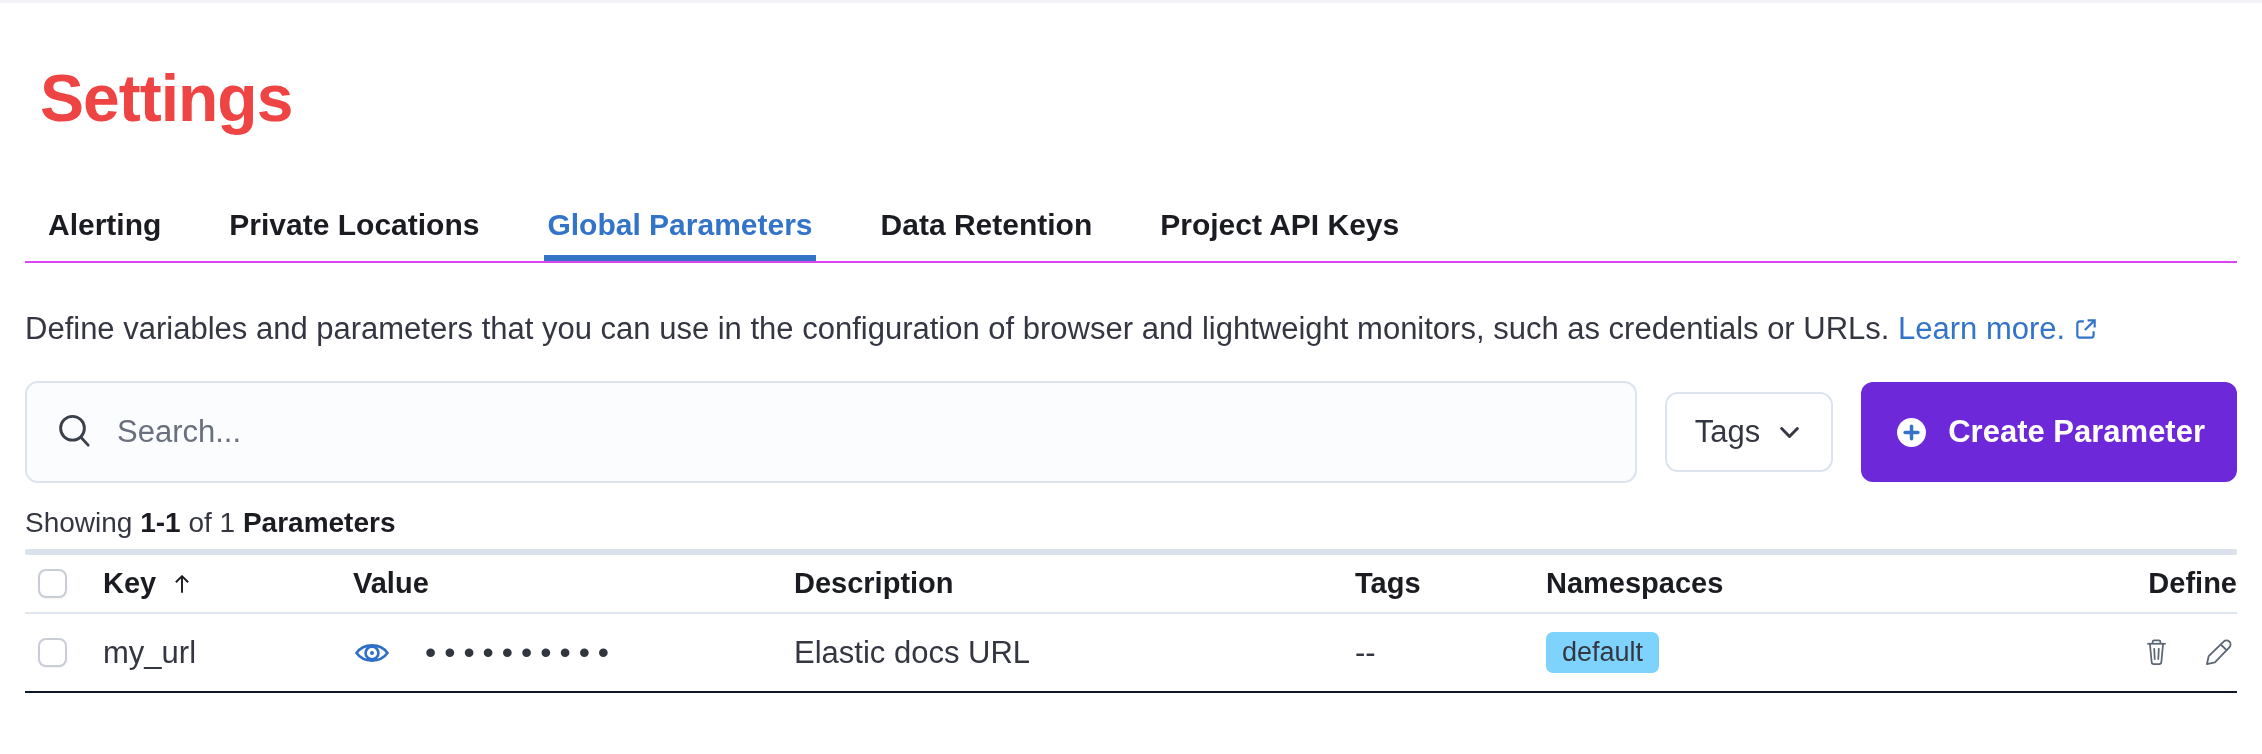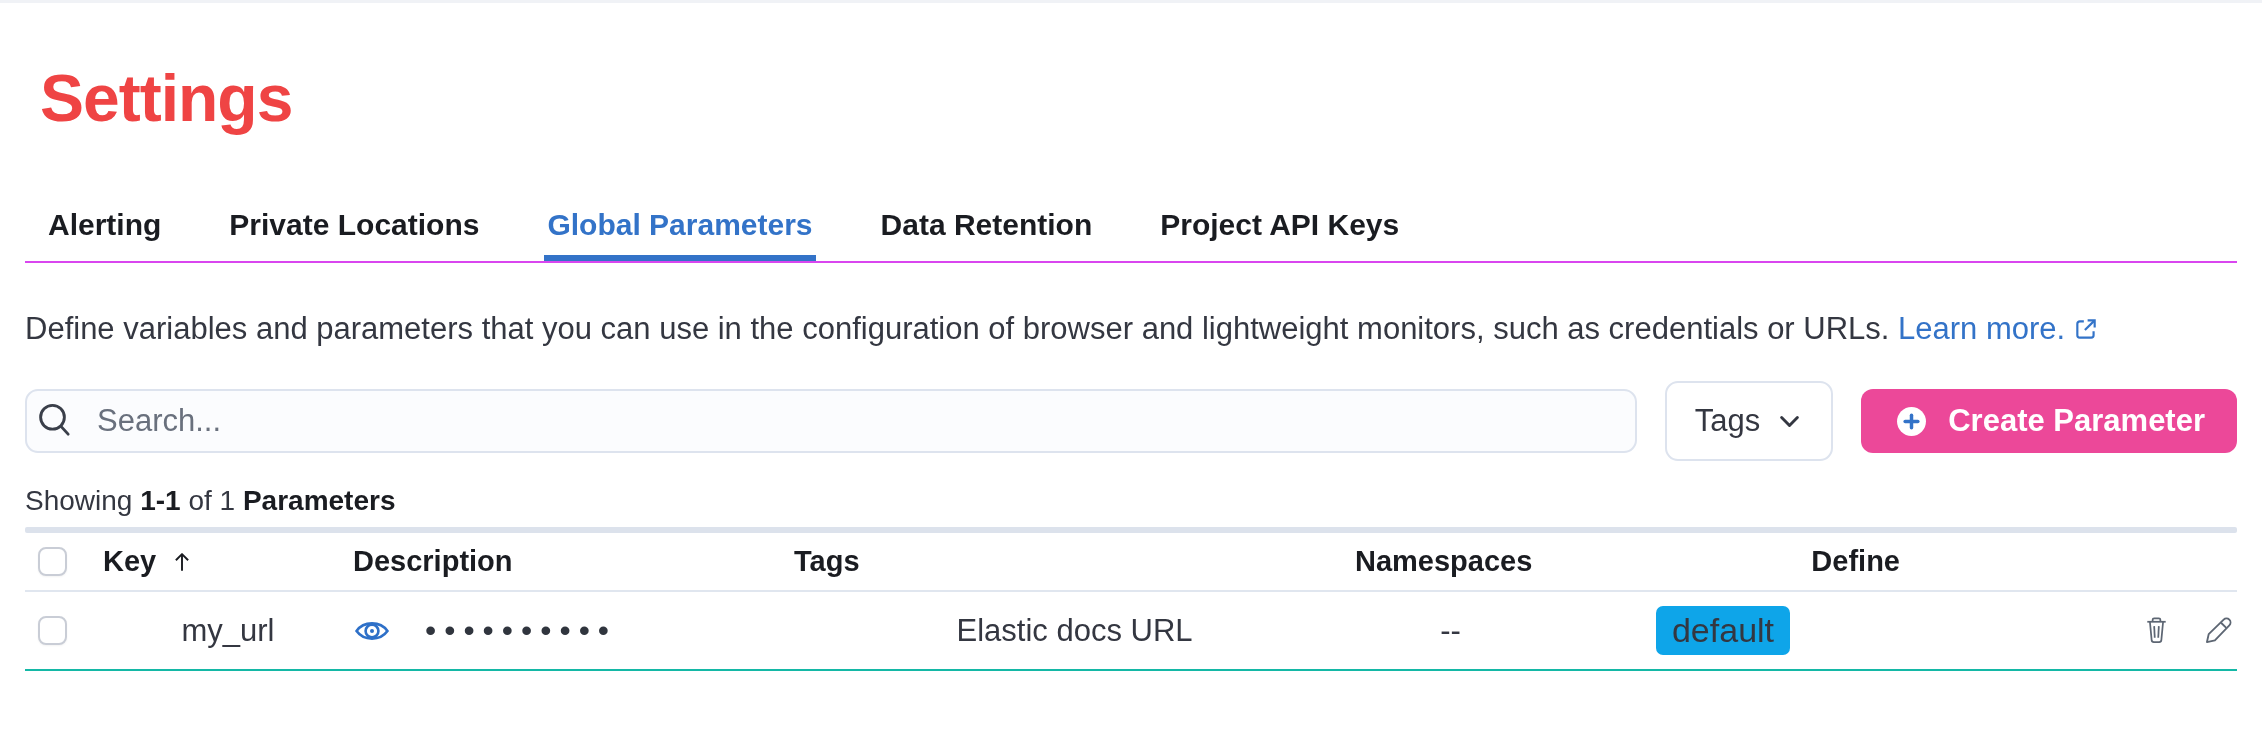--- a/index.html
+++ b/index.html
@@ -20,51 +20,51 @@
   .tab.active { color:#3373c8; box-shadow:inset 0 -6px 0 0 #3373c8; }
 
   
   .description { margin-top:42px; font-size:31px; line-height:48px; color:#343741;
     max-width:2212px; }
   .link { color:#3373c8; text-decoration:none; cursor:pointer; }
   .ext-icon { display:inline-block; vertical-align:-3px; margin-left:8px; }
 
   
   .toolbar { margin-top:28px; display:flex; align-items:center; gap:28px; }
-  .search-box { flex:1; height:64px; background:#fbfcfe; border:2px solid #dde3ee;
-    border-radius:13px; display:flex; align-items:center; padding:0 8px; gap:22px; }
+  .search-box { flex:1; height:102px; background:#fbfcfe; border:2px solid #dde3ee;
+    border-radius:13px; display:flex; align-items:center; padding:0 28px; gap:22px; }
   .search-box input { border:none; outline:none; background:transparent; flex:1;
     font-size:31px; color:#343741; font-family:inherit; }
   .search-box input::placeholder { color:#69707d; }
   .tags-btn { height:80px; background:#ffffff; border:2px solid #dde3ee; border-radius:13px;
     display:flex; align-items:center; gap:16px; padding:0 28px; cursor:pointer; }
   .tags-btn span { font-size:31px; font-weight:500; color:#343741; }
-  .create-btn { height:64px; background:#ec4899; border:none; border-radius:12px;
+  .create-btn { height:100px; background:#6d28d9; border:none; border-radius:12px;
     display:flex; align-items:center; gap:18px; padding:0 32px; cursor:pointer; }
   .create-btn span { font-size:31px; font-weight:600; color:#ffffff; }
 
   
   .summary { margin-top:24px; font-size:28px; color:#343741; }
   .summary b { font-weight:700; color:#1a1c21; }
 
   
   .table { margin-top:10px; }
   .table-topbar { height:6px; background:#dce2ec; border-radius:2px; }
   .trow { display:grid; grid-template-columns:78px 250px 441px 561px 191px 354px 1fr;
     align-items:center; }
   .thead { height:59px; border-bottom:2px solid #e0e6ef; }
   .thead .th { font-size:29px; font-weight:700; color:#1a1c21; display:flex;
     align-items:center; gap:12px; }
   .th.actions, .td.actions { justify-self:stretch; display:flex; justify-content:flex-end; }
-  .tbody-row { height:79px; border-bottom:2px solid #14b8a6; font-size:31px; color:#343741;text-align:center; }
+  .tbody-row { height:79px; border-bottom:2px solid #0f172a; font-size:31px; color:#343741; }
   .checkbox { width:29px; height:29px; border:2px solid #c9cdd6; border-radius:8px;
     background:#fff; margin-left:13px; cursor:pointer; box-shadow:0 1px 2px rgba(0,0,0,0.05); }
   .value-cell { display:flex; align-items:center; gap:34px; }
   .dots { font-size:32px; letter-spacing:8px; color:#30353e; }
-  .badge { display:inline-block; background:#0ea5e9; color:#343741; font-size:34px;
+  .badge { display:inline-block; background:#7dd3fc; color:#343741; font-size:27px;
     font-weight:500; padding:5px 16px; border-radius:7px; }
   .icon-btn { background:none; border:none; cursor:pointer; padding:0; display:flex;
     align-items:center; }
   .actions-cell { gap:30px; padding-right:2px; }
   svg { display:block; }
 </style>
 </head>
 <body>
 
 <div class="top-hairline"></div>
@@ -135,20 +135,23 @@
         <div class="checkbox"></div>
       </div>
       <div class="th">
         <span>Key</span>
         <span>
           <svg width="28" height="28" viewBox="0 0 32 32">
               <path d="M16 26 V7" fill="none" stroke="#1a1c21" stroke-width="2.2"></path>
               <path d="M9 14 L16 7 L23 14" fill="none" stroke="#1a1c21" stroke-width="2.2" stroke-linejoin="round"></path>
             </svg>
         </span>
+      </div>
+      <div class="th">
+        <span>Value</span>
       </div>
       <div class="th">
         <span>Description</span>
       </div>
       <div class="th">
         <span>Tags</span>
       </div>
       <div class="th">
         <span>Namespaces</span>
       </div>

